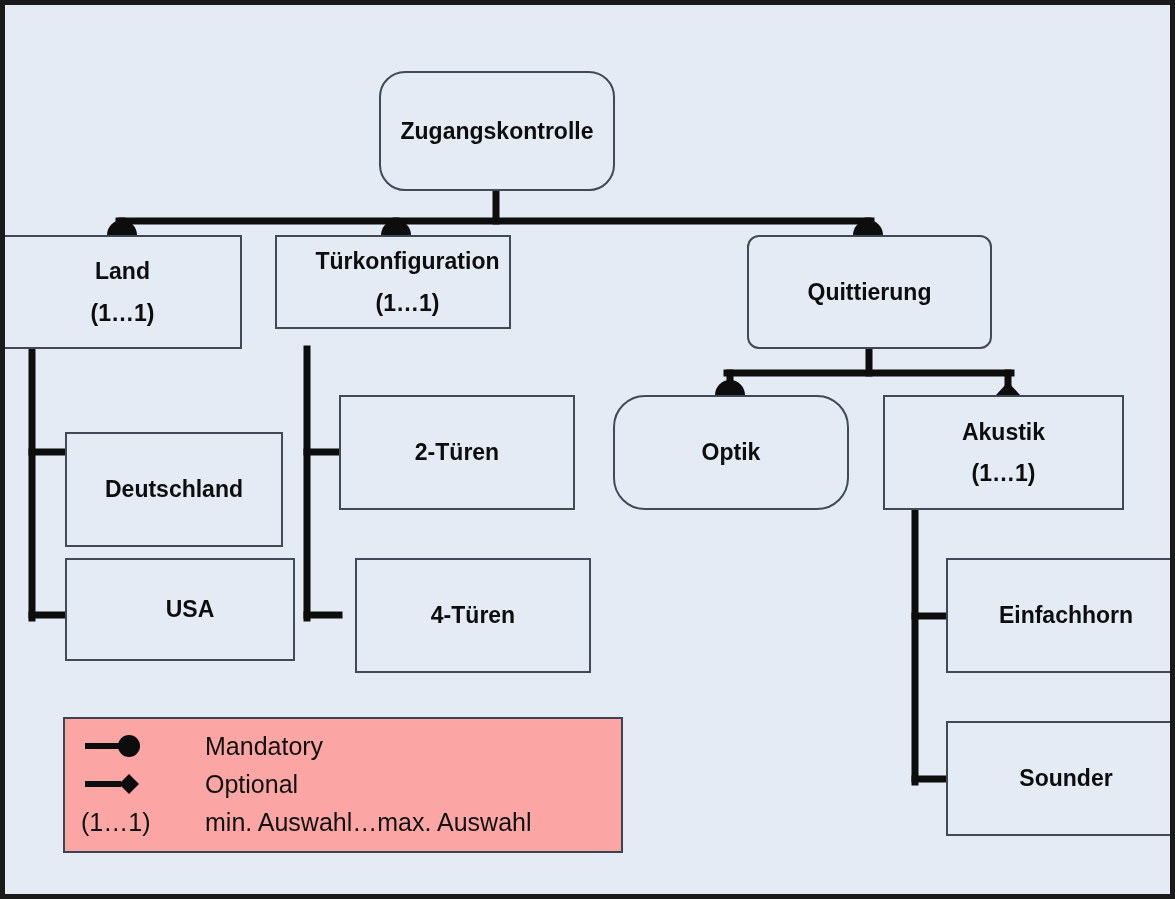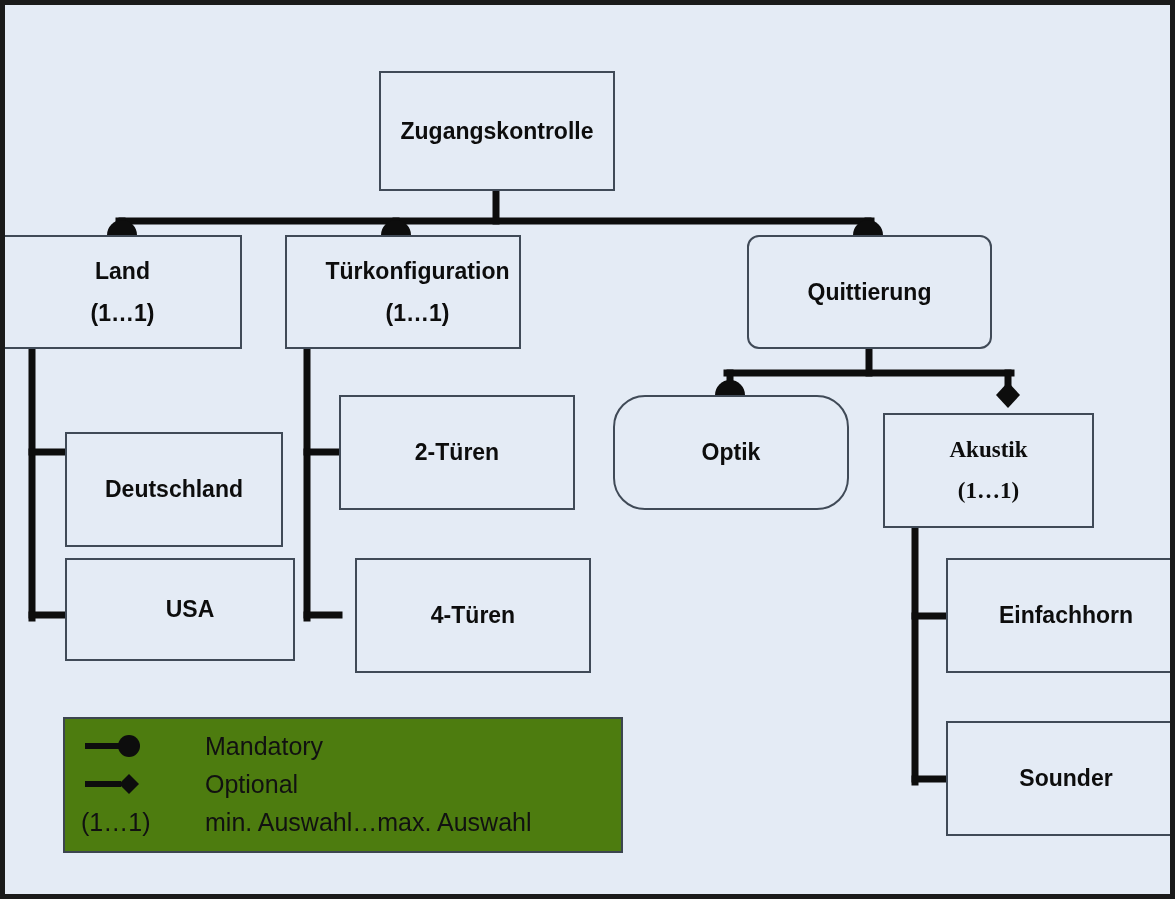--- a/index.html
+++ b/index.html
@@ -42,21 +42,21 @@
     z-index: 2;
   }
   .node .card-line2 {
     margin-top: 17px;
     font-weight: bold;
     font-size: 23px;
   }
   .legend {
     position: absolute;
     box-sizing: border-box;
-    background: #4d7c0f;
+    background: #fca5a5;
     border: 2px solid #3c454f;
     z-index: 3;
     padding: 8px 0 21px 0;
   }
   .legend-row {
     display: flex;
     align-items: center;
     height: 38px;
     padding-left: 10px;
   }
@@ -116,30 +116,30 @@
     <g fill="#0d0d0d" stroke="none">
       <circle cx="117" cy="230" r="15"></circle>
       <circle cx="391" cy="230" r="15"></circle>
       <circle cx="863" cy="230" r="15"></circle>
       <circle cx="725" cy="390" r="15"></circle>
 
       <polygon points="1003,377 1015,390 1003,403 991,390"></polygon>
     </g>
   </svg>
 
-  <div class="node" style="left:374px; top:66px; width:236px; height:120px;">
+  <div class="node" style="left:374px; top:66px; width:236px; height:120px;border-radius:26px;">
     <div>Zugangskontrolle</div>
   </div>
 
   <div class="node" style="left:-2px; top:230px; width:239px; height:114px;">
     <div>Land</div>
     <div class="card-line2">(1…1)</div>
   </div>
 
-  <div class="node" style="left:280px; top:230px; width:236px; height:114px;padding-left:29px;">
+  <div class="node" style="left:270px; top:230px; width:236px; height:94px;padding-left:29px;">
     <div>Türkonfiguration</div>
     <div class="card-line2">(1…1)</div>
   </div>
 
   <div class="node" style="left:742px; top:230px; width:245px; height:114px;border-radius:12px;">
     <div>Quittierung</div>
   </div>
 
   <div class="node" style="left:60px; top:390px; width:218px; height:115px;margin-top:37px;">
     <div>Deutschland</div>
@@ -154,21 +154,21 @@
   </div>
 
   <div class="node" style="left:334px; top:553px; width:236px; height:115px;margin-left:16px;">
     <div>4-Türen</div>
   </div>
 
   <div class="node" style="left:608px; top:390px; width:236px; height:115px;border-radius:32px;">
     <div>Optik</div>
   </div>
 
-  <div class="node" style="left:878px; top:408px; width:211px; height:115px;font-family:Liberation Serif, serif;">
+  <div class="node" style="left:878px; top:390px; width:241px; height:115px;">
     <div>Akustik</div>
     <div class="card-line2">(1…1)</div>
   </div>
 
   <div class="node" style="left:941px; top:553px; width:240px; height:115px;">
     <div>Einfachhorn</div>
   </div>
 
   <div class="node" style="left:941px; top:716px; width:240px; height:115px;">
     <div>Sounder</div>

